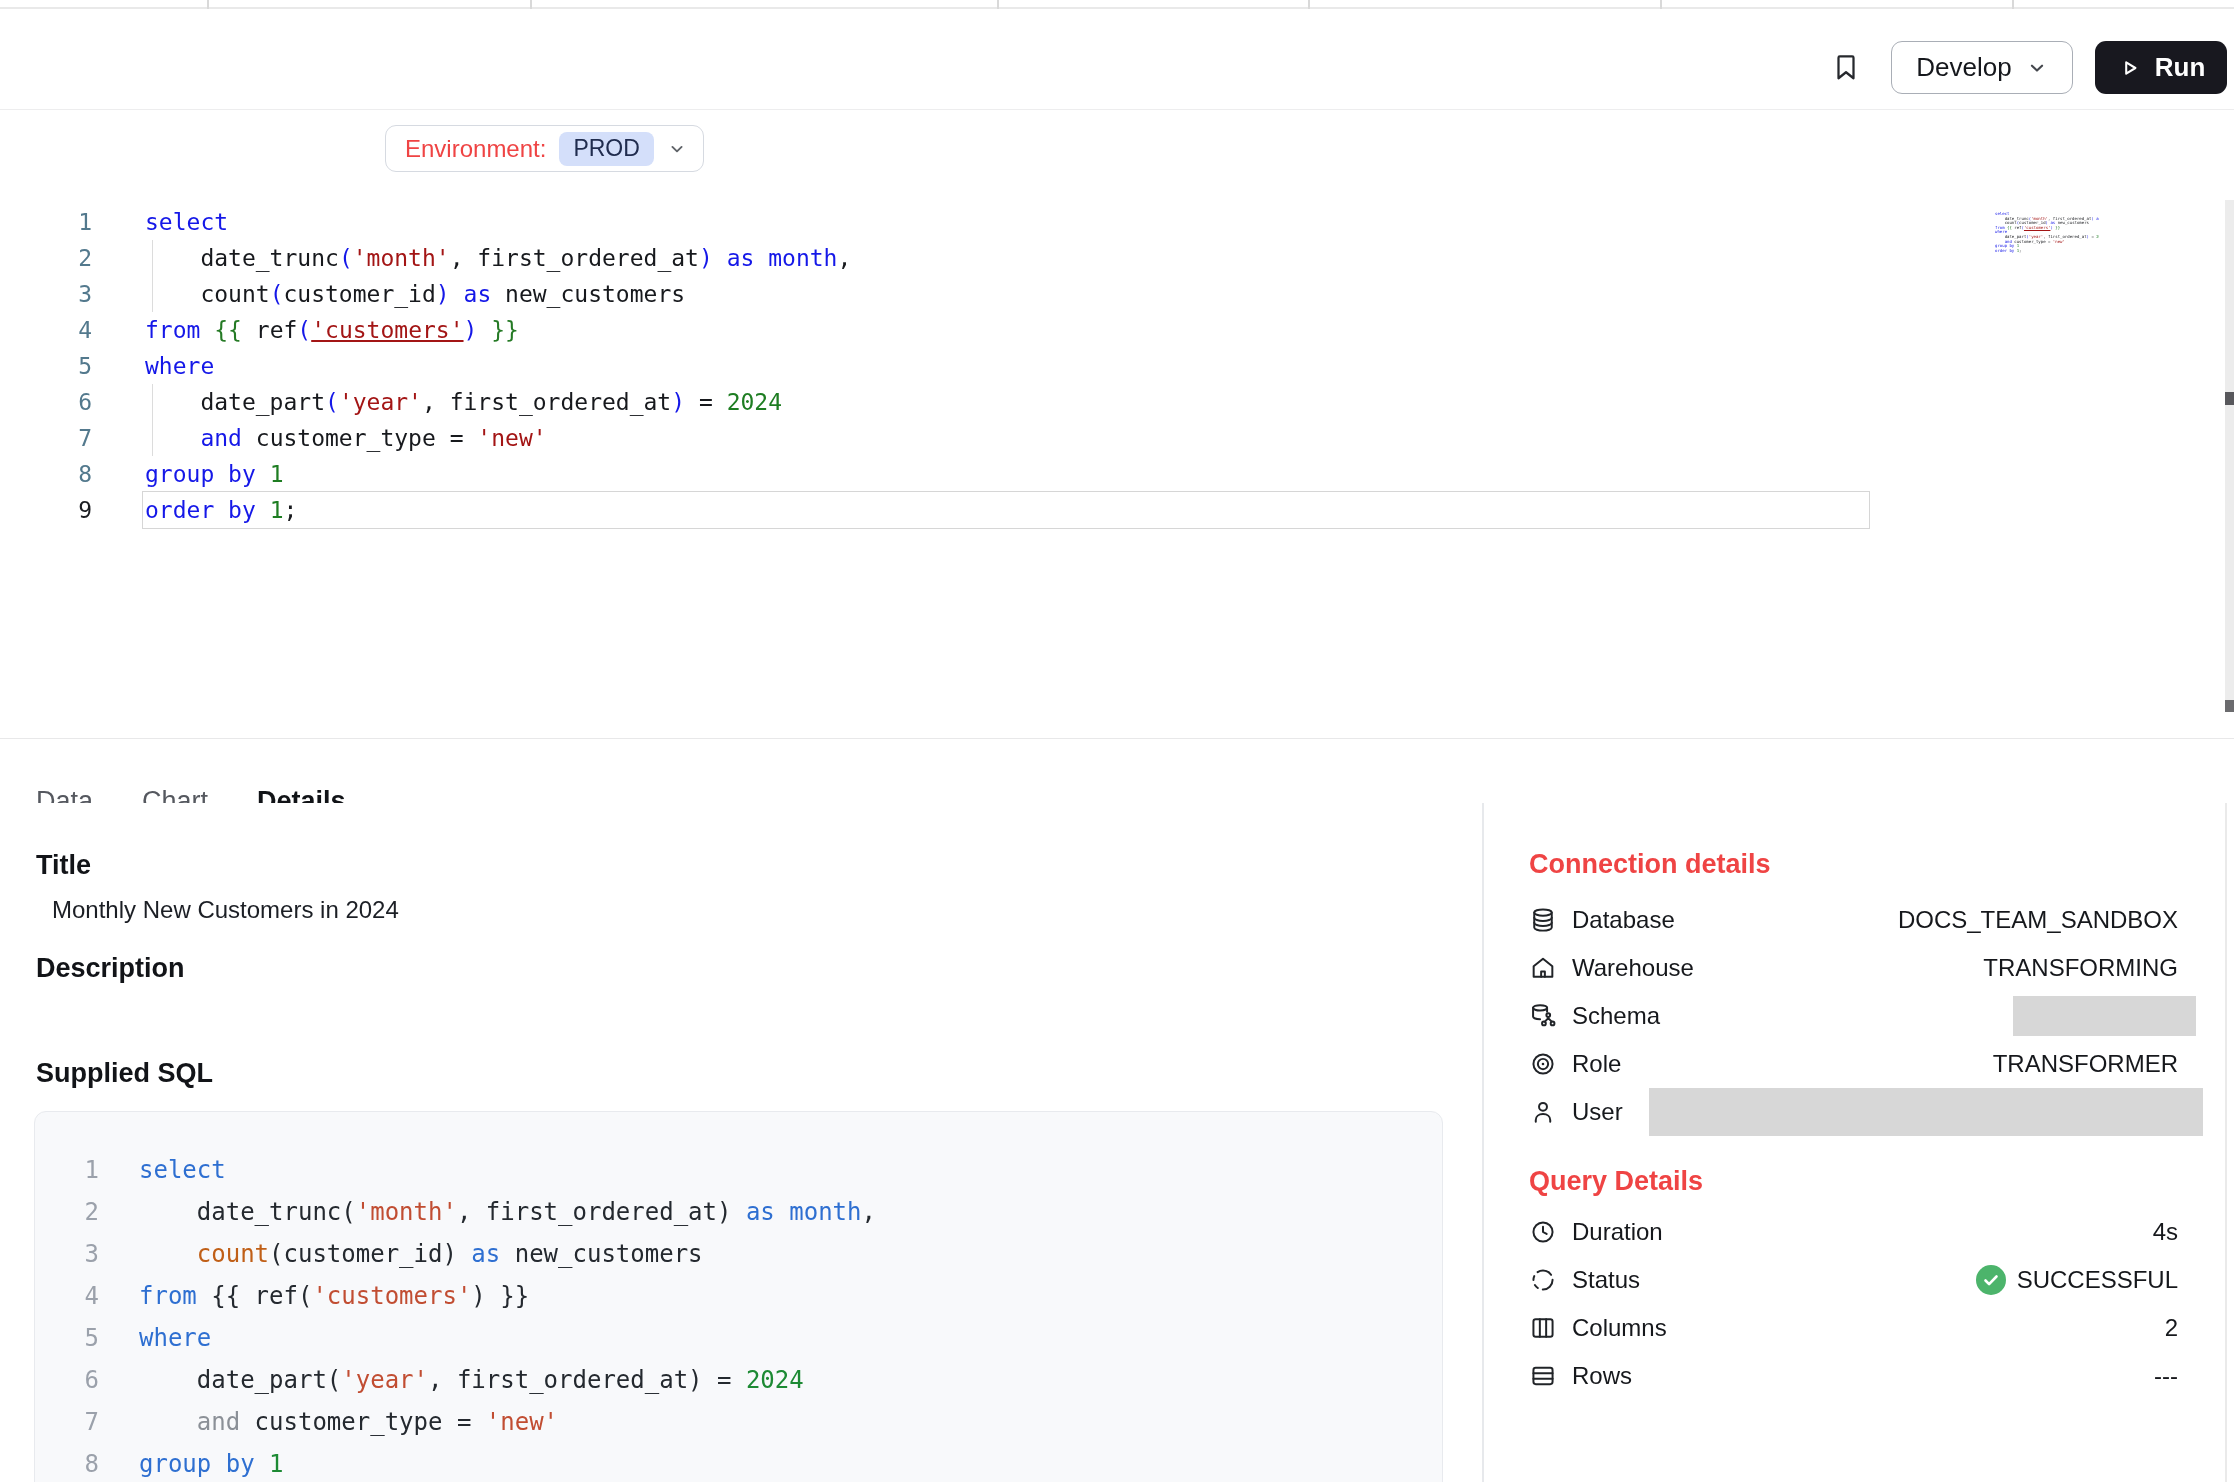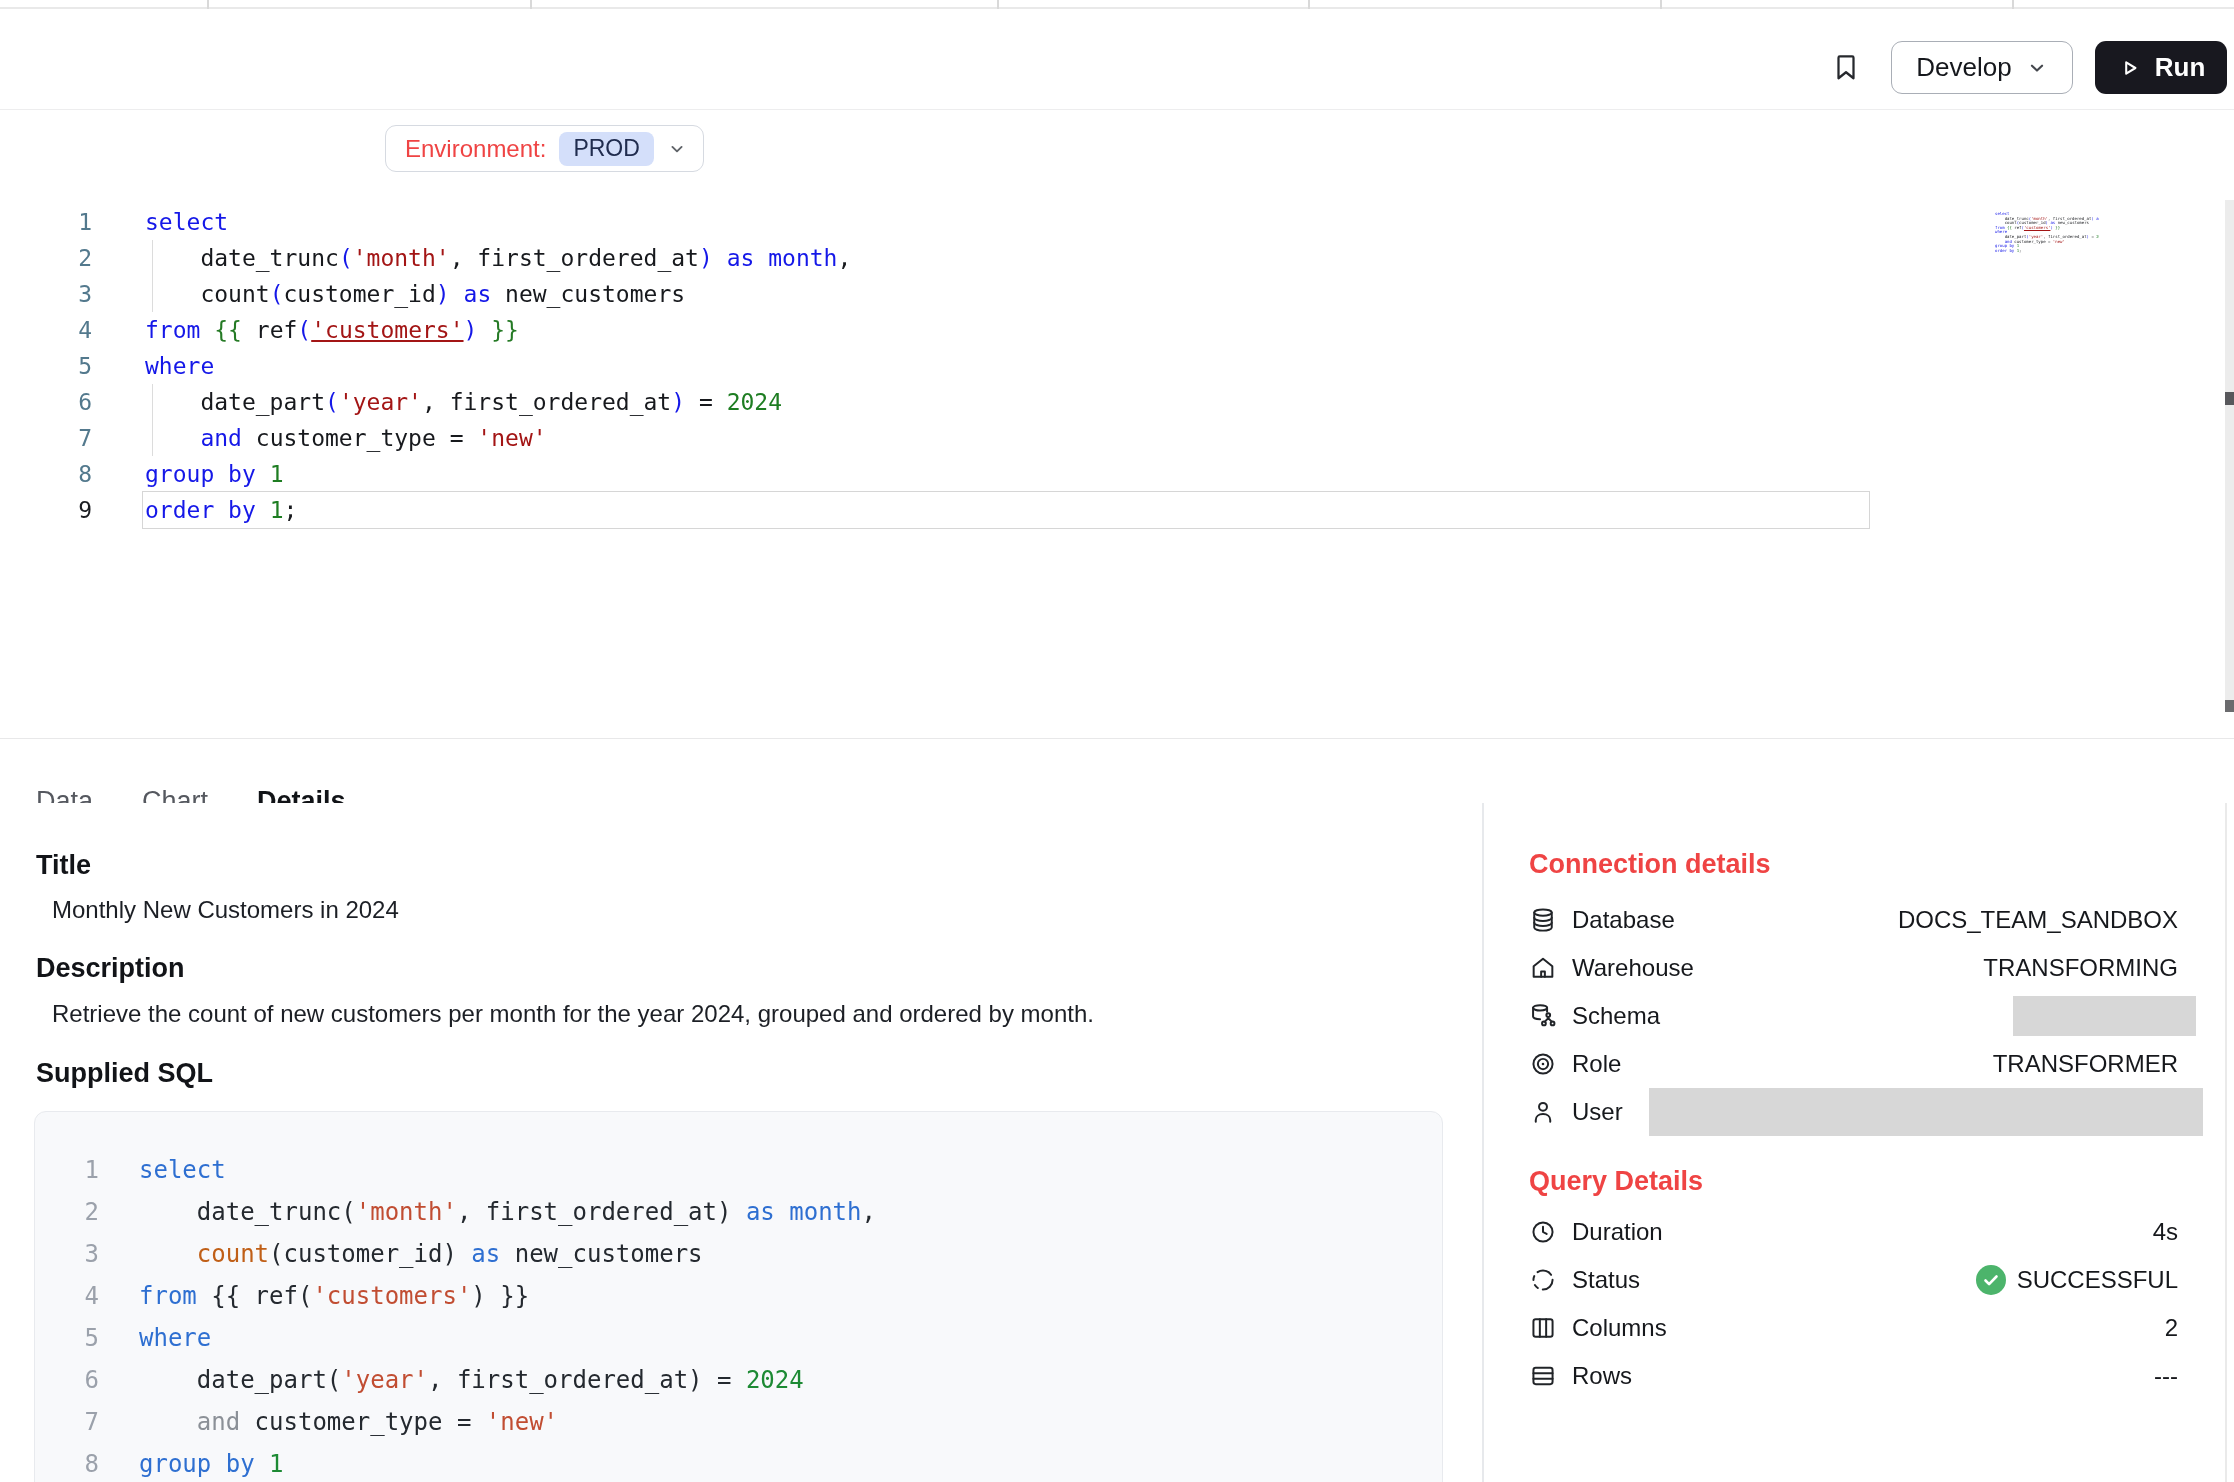--- a/index.html
+++ b/index.html
@@ -200,21 +200,20 @@
       <div class="rtab">Chart</div>
       <div class="rtab active">Details</div>
     </div>
 
   <div class="content">
 
     <div class="h-label" style="top:47px">Title</div>
     <div class="body-text" style="top:93px">Monthly New Customers in 2024</div>
 
     <div class="h-label" style="top:150px">Description</div>
-    <div class="body-text" style="top:197px">Retrieve the count of new customers per month for the year 2024, grouped and ordered by month.</div>
 
     <div class="h-label" style="top:255px">Supplied SQL</div>
     <div class="sql-block">
       <div id="supplied-sql" class="sql">
           <div class="code-line"><span class="ln">1</span><span class="code-text"><span class="tk-kw">select</span></span></div>
           <div class="code-line indented"><span class="ln">2</span><span class="code-text"><span class="tk-plain">    date_trunc(</span><span class="tk-str">'month'</span><span class="tk-plain">, first_ordered_at) </span><span class="tk-kw">as</span><span class="tk-plain"> </span><span class="tk-kw">month</span><span class="tk-plain">,</span></span></div>
           <div class="code-line indented"><span class="ln">3</span><span class="code-text"><span class="tk-plain">    </span><span class="tk-fn">count</span><span class="tk-plain">(customer_id) </span><span class="tk-kw">as</span><span class="tk-plain"> new_customers</span></span></div>
           <div class="code-line"><span class="ln">4</span><span class="code-text"><span class="tk-kw">from</span><span class="tk-plain"> {{ ref(</span><span class="tk-str">'customers'</span><span class="tk-plain">) }}</span></span></div>
           <div class="code-line"><span class="ln">5</span><span class="code-text"><span class="tk-kw">where</span></span></div>
           <div class="code-line indented"><span class="ln">6</span><span class="code-text"><span class="tk-plain">    date_part(</span><span class="tk-str">'year'</span><span class="tk-plain">, first_ordered_at) = </span><span class="tk-num">2024</span></span></div>

